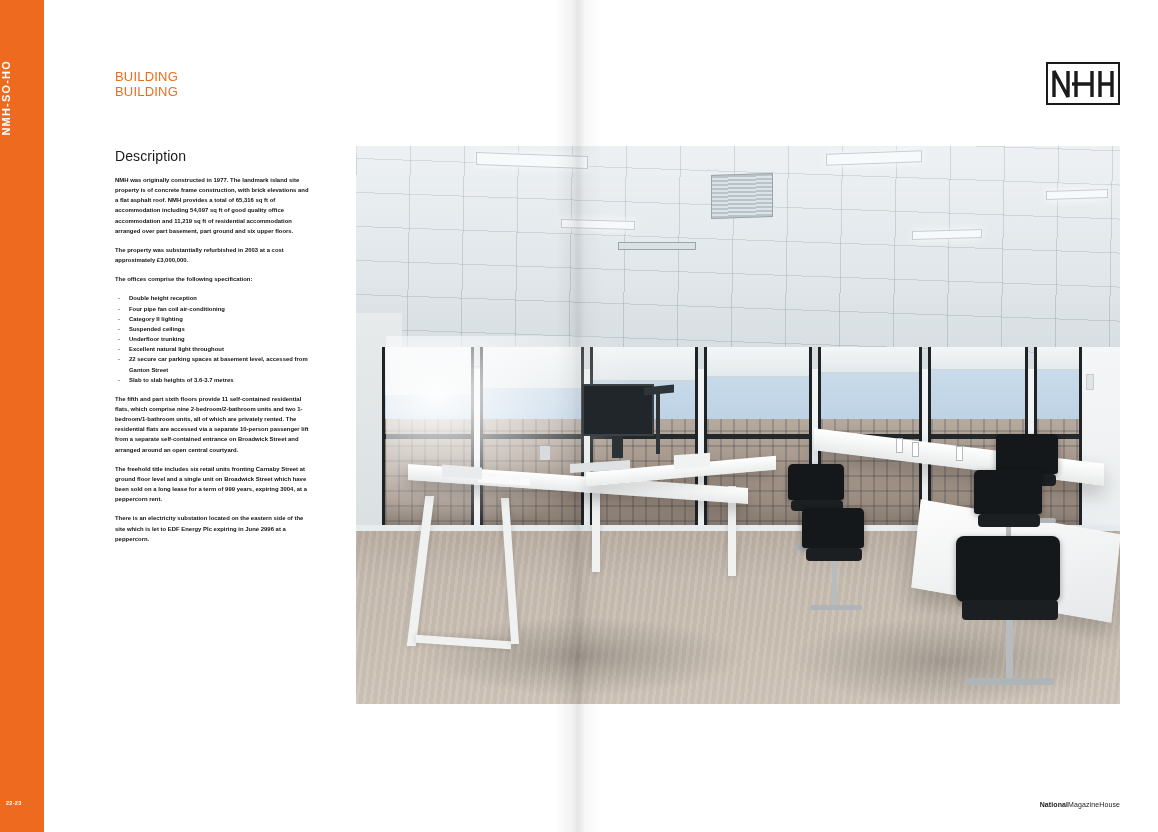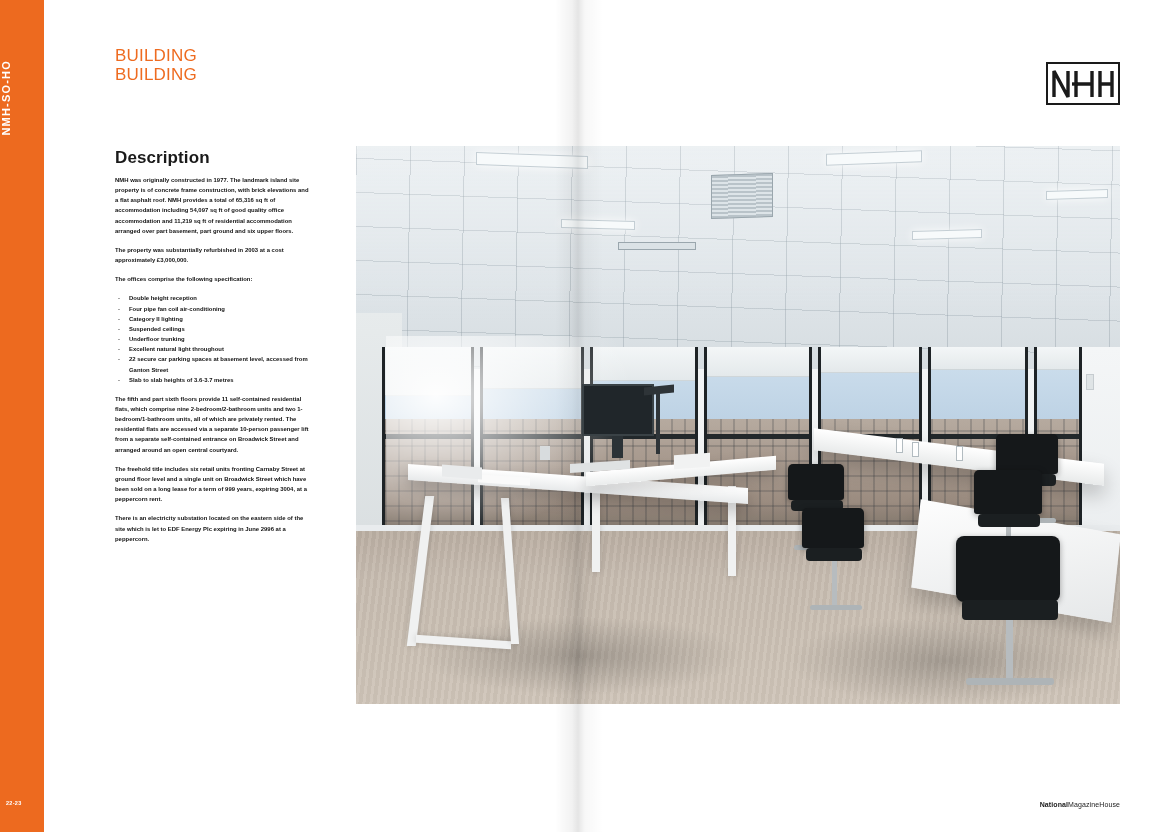--- a/index.html
+++ b/index.html
@@ -64,45 +64,45 @@
     bottom: 26px;
     color: #ffffff;
     font-size: 5.5px;
     letter-spacing: .3px;
     font-weight: 700;
   }
 
   
   .title-block {
     position: absolute;
-    left: 115px; top: 46px;
+    left: 115px; top: 70px;
     color: #ee6b20;
-    font-size: 17px;
+    font-size: 13px;
     line-height: 1.12;
     letter-spacing: .2px;
     font-weight: 400;
   }
   .title-block div { white-space: nowrap; }
 
   
   .logo {
     position: absolute;
     right: 38px; top: 62px;
     width: 74px; height: 43px;
     border: 2.5px solid #1a1a1a;
     background: #fff;
   }
   .logo svg { display: block; }
 
   
   .desc-heading {
     position: absolute;
     left: 115px; top: 148px;
-    font-size: 17px;
-    font-weight: 700;
+    font-size: 14px;
+    font-weight: 400;
     color: #1a1a1a;
     letter-spacing: .1px;
   }
   .copy {
     position: absolute;
     left: 115px; top: 175px;
     width: 197px;
     color: #111;
     font-size: 5.9px;
     line-height: 1.72;

